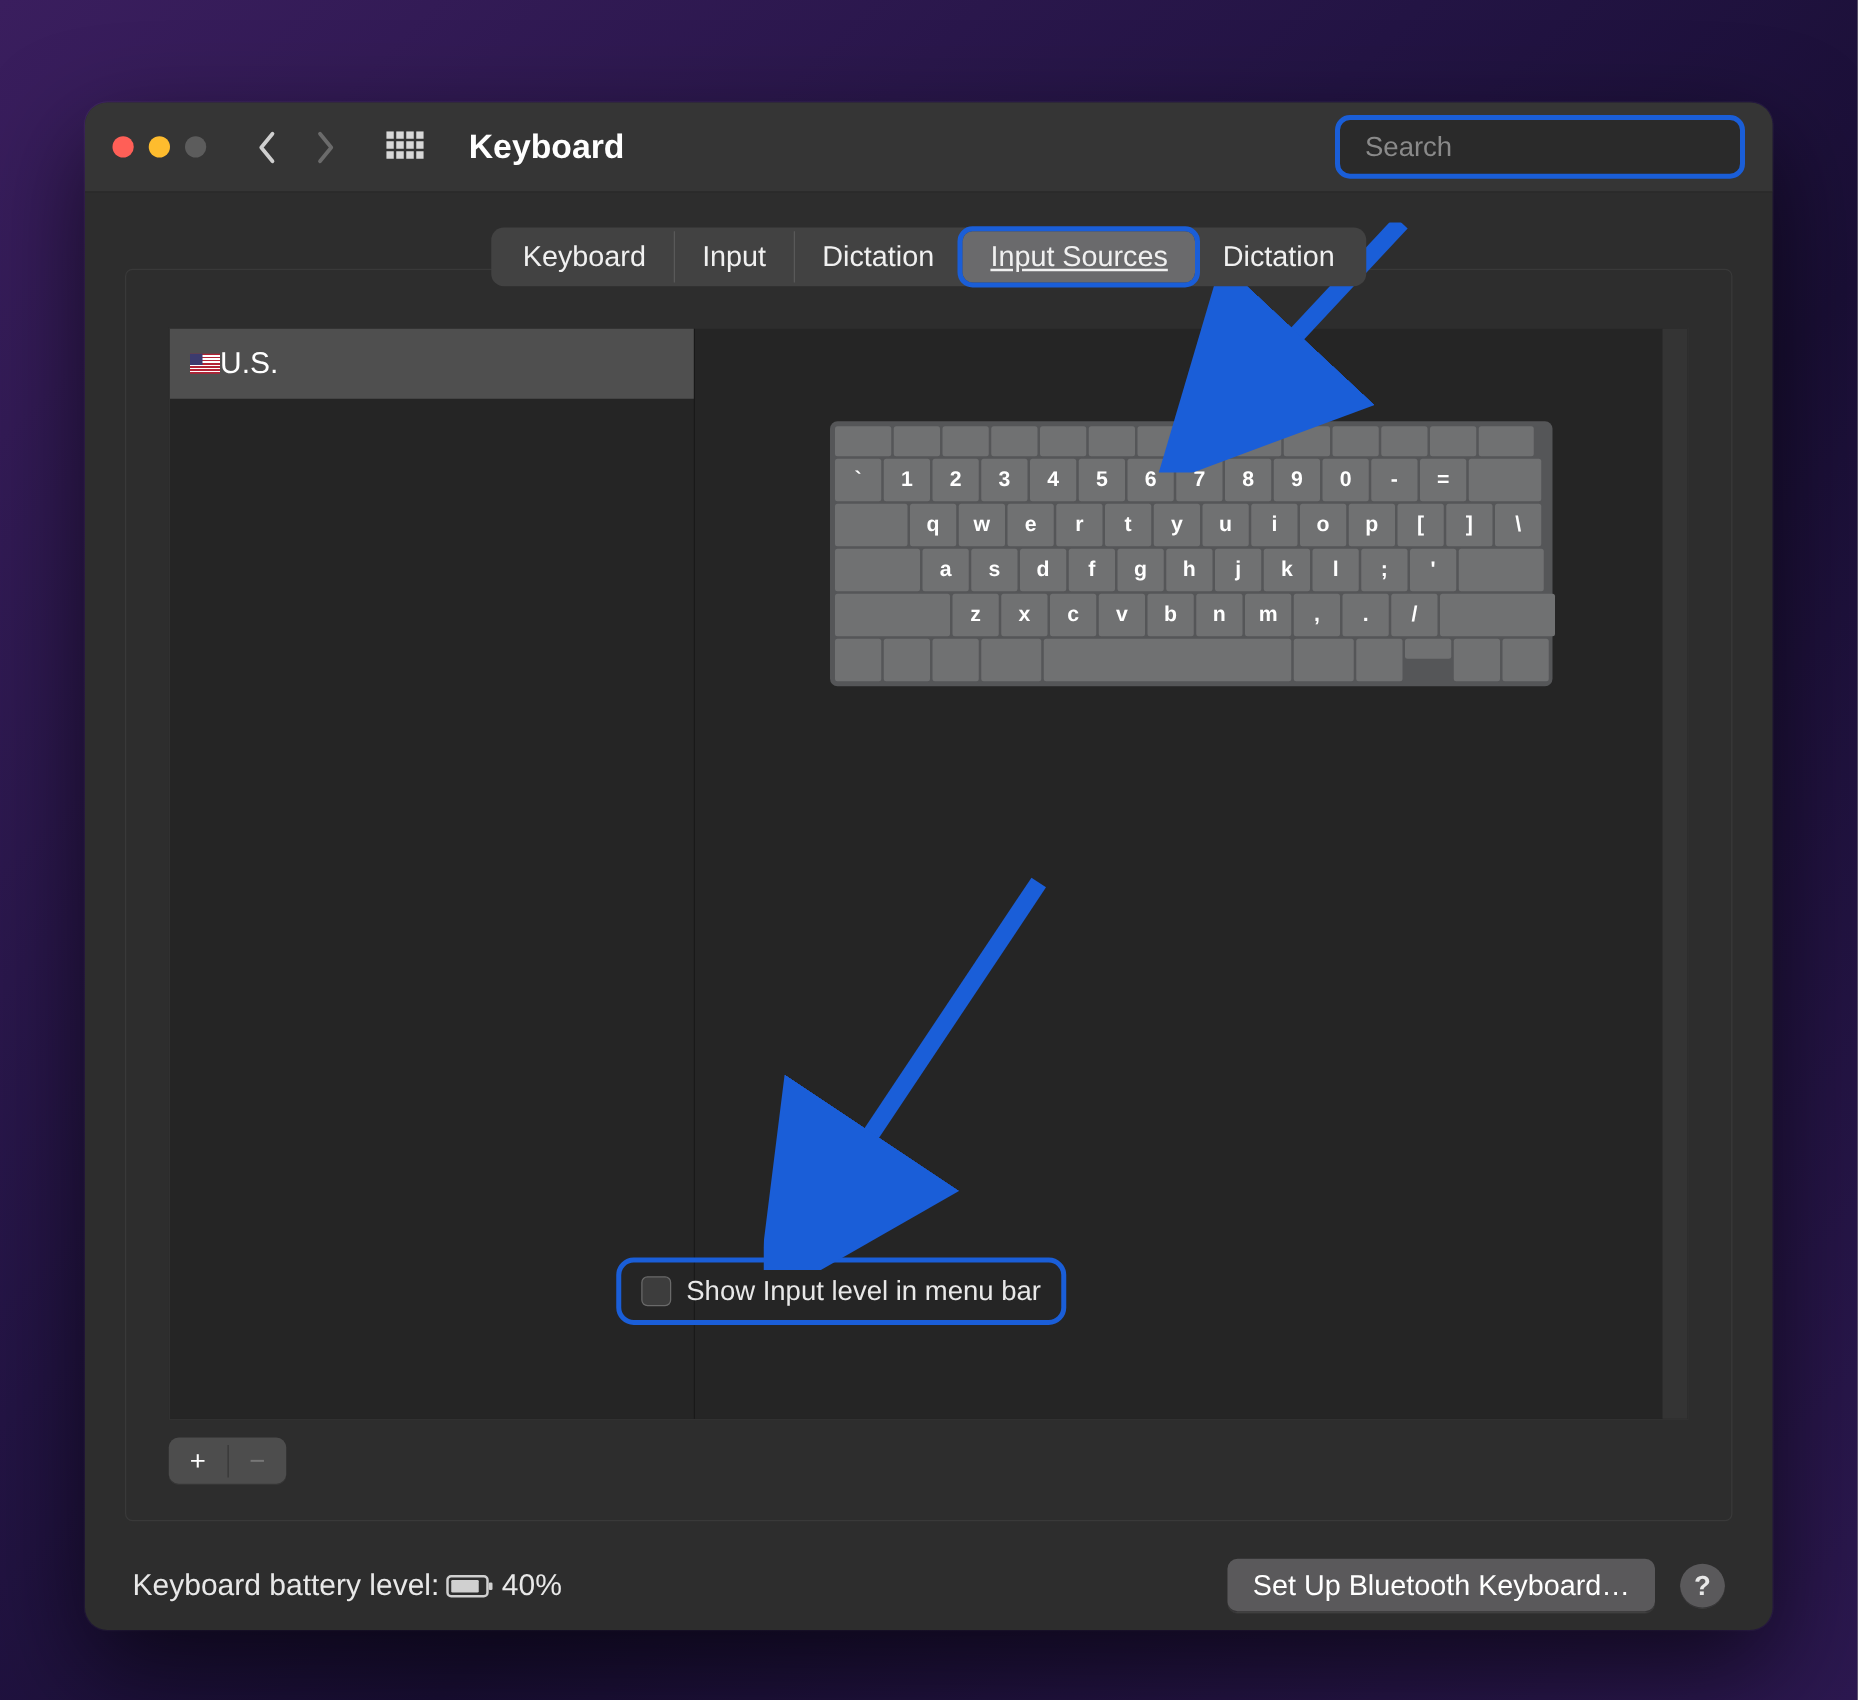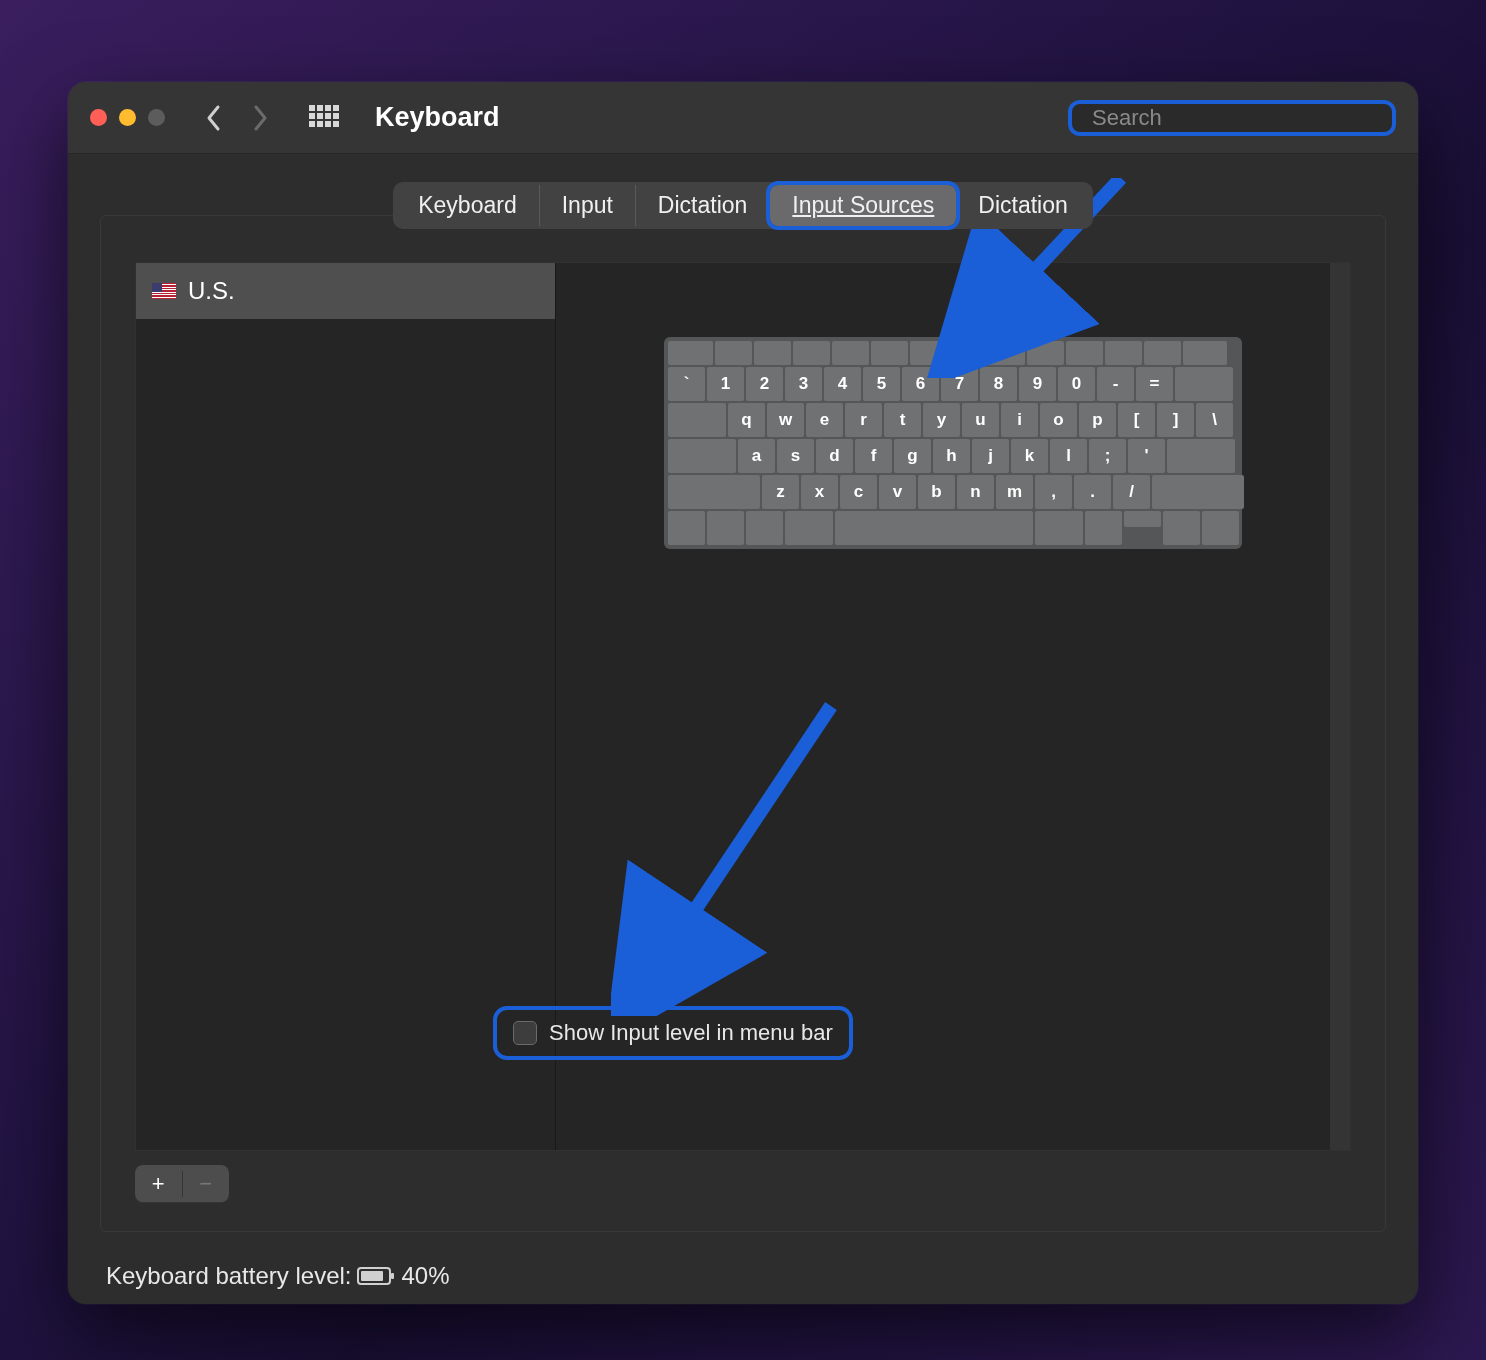--- a/index.html
+++ b/index.html
@@ -41,21 +41,21 @@
   .dot.grey { background: #5c5c5c; }
   .navbtns { display: flex; gap: 28px; margin-left: 22px; }
   .chev { width: 18px; height: 28px; display:flex; align-items:center; justify-content:center; color:#bdbdbd; font-size:30px; }
   .chev.fwd { opacity: 0.35; }
   .gridicon { margin-left: 22px; display:flex; align-items:center; }
   .gridicon svg { display:block; }
   .title { font-size: 27px; font-weight: 600; color: #fff; margin-left: 18px; }
   .search {
     margin-left: auto;
     width: 328px;
-    height: 36px;
+    height: 51px;
     background: #2a2a2a;
     border: 4px solid #1a5ed8;
     border-radius: 12px;
     display: flex;
     align-items: center;
     padding: 0 12px;
     gap: 8px;
     color: #9a9a9a;
   }
   .search input {
@@ -119,21 +119,21 @@
     border-right: 1px solid rgba(0,0,0,0.3);
     display: flex;
     flex-direction: column;
   }
   .source-row {
     height: 56px;
     background: #4f4f4f;
     display: flex;
     align-items: center;
     padding: 0 16px;
-    gap: 12px;
+    gap: 0;
     font-size: 24px;
     color: #fff;
   }
   .flag {
     width: 24px; height: 16px;
     background: linear-gradient(#b22234 0 7.7%, #fff 7.7% 15.4%, #b22234 15.4% 23.1%, #fff 23.1% 30.8%, #b22234 30.8% 38.5%, #fff 38.5% 46.2%, #b22234 46.2% 53.8%, #fff 53.8% 61.5%, #b22234 61.5% 69.2%, #fff 69.2% 76.9%, #b22234 76.9% 84.6%, #fff 84.6% 92.3%, #b22234 92.3% 100%);
     position: relative;
   }
   .flag::before { content:""; position:absolute; left:0; top:0; width:10px; height:8.6px; background:#3c3b6e; }
 
@@ -443,14 +443,18 @@
   </div>
 
   <div class="footer">
     <span>Keyboard battery level:</span>
     <span class="battery">
       <span class="battery-body">
           <span class="battery-fill"></span>
         </span>
     </span>
     <span>40%</span>
+    <div style="margin-left:auto; display:flex; align-items:center;">
+      <div class="button">Set Up Bluetooth Keyboard…</div>
+      <div class="helpbtn">?</div>
+    </div>
   </div>
 </div>
 
 </body></html>

